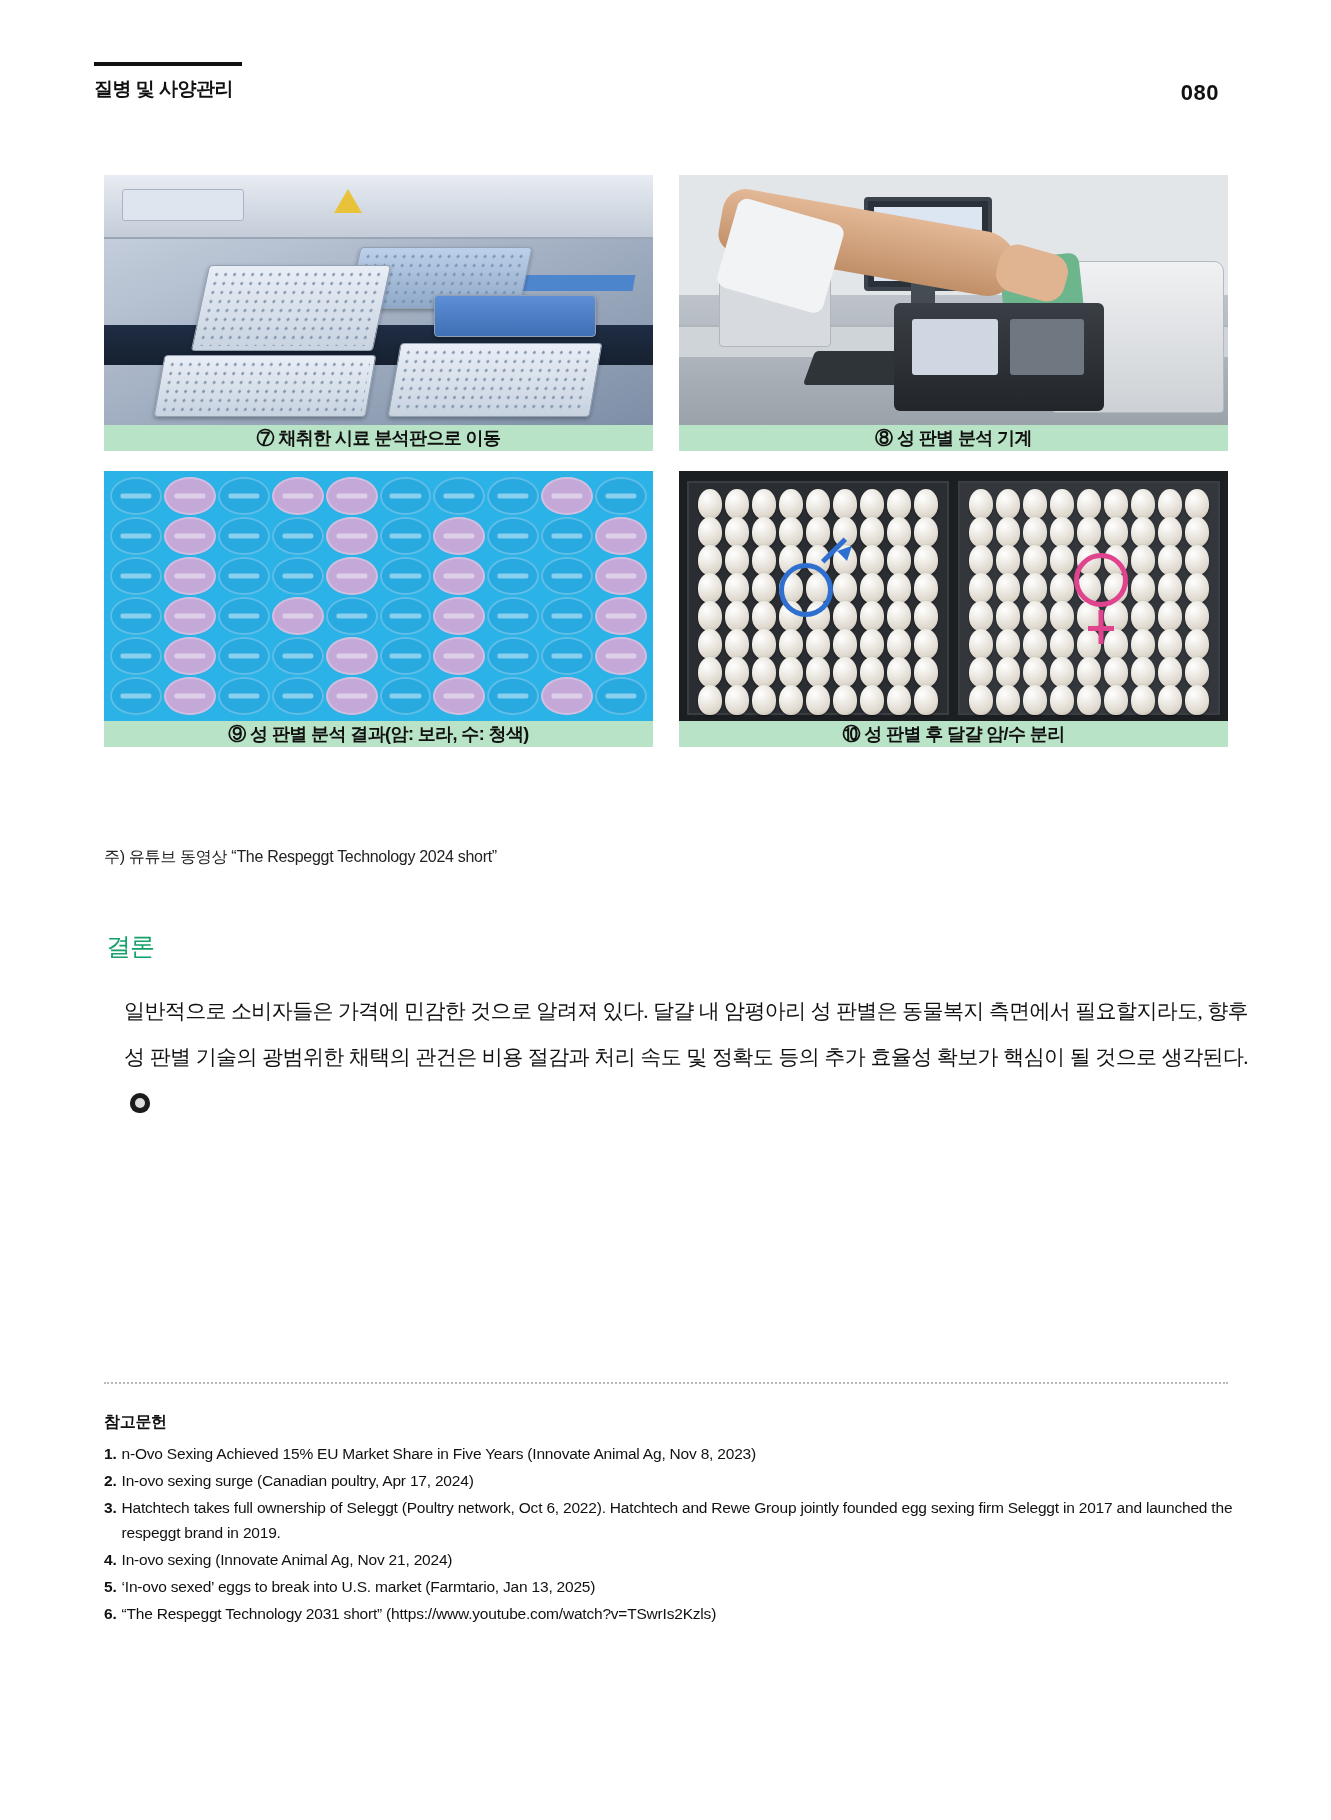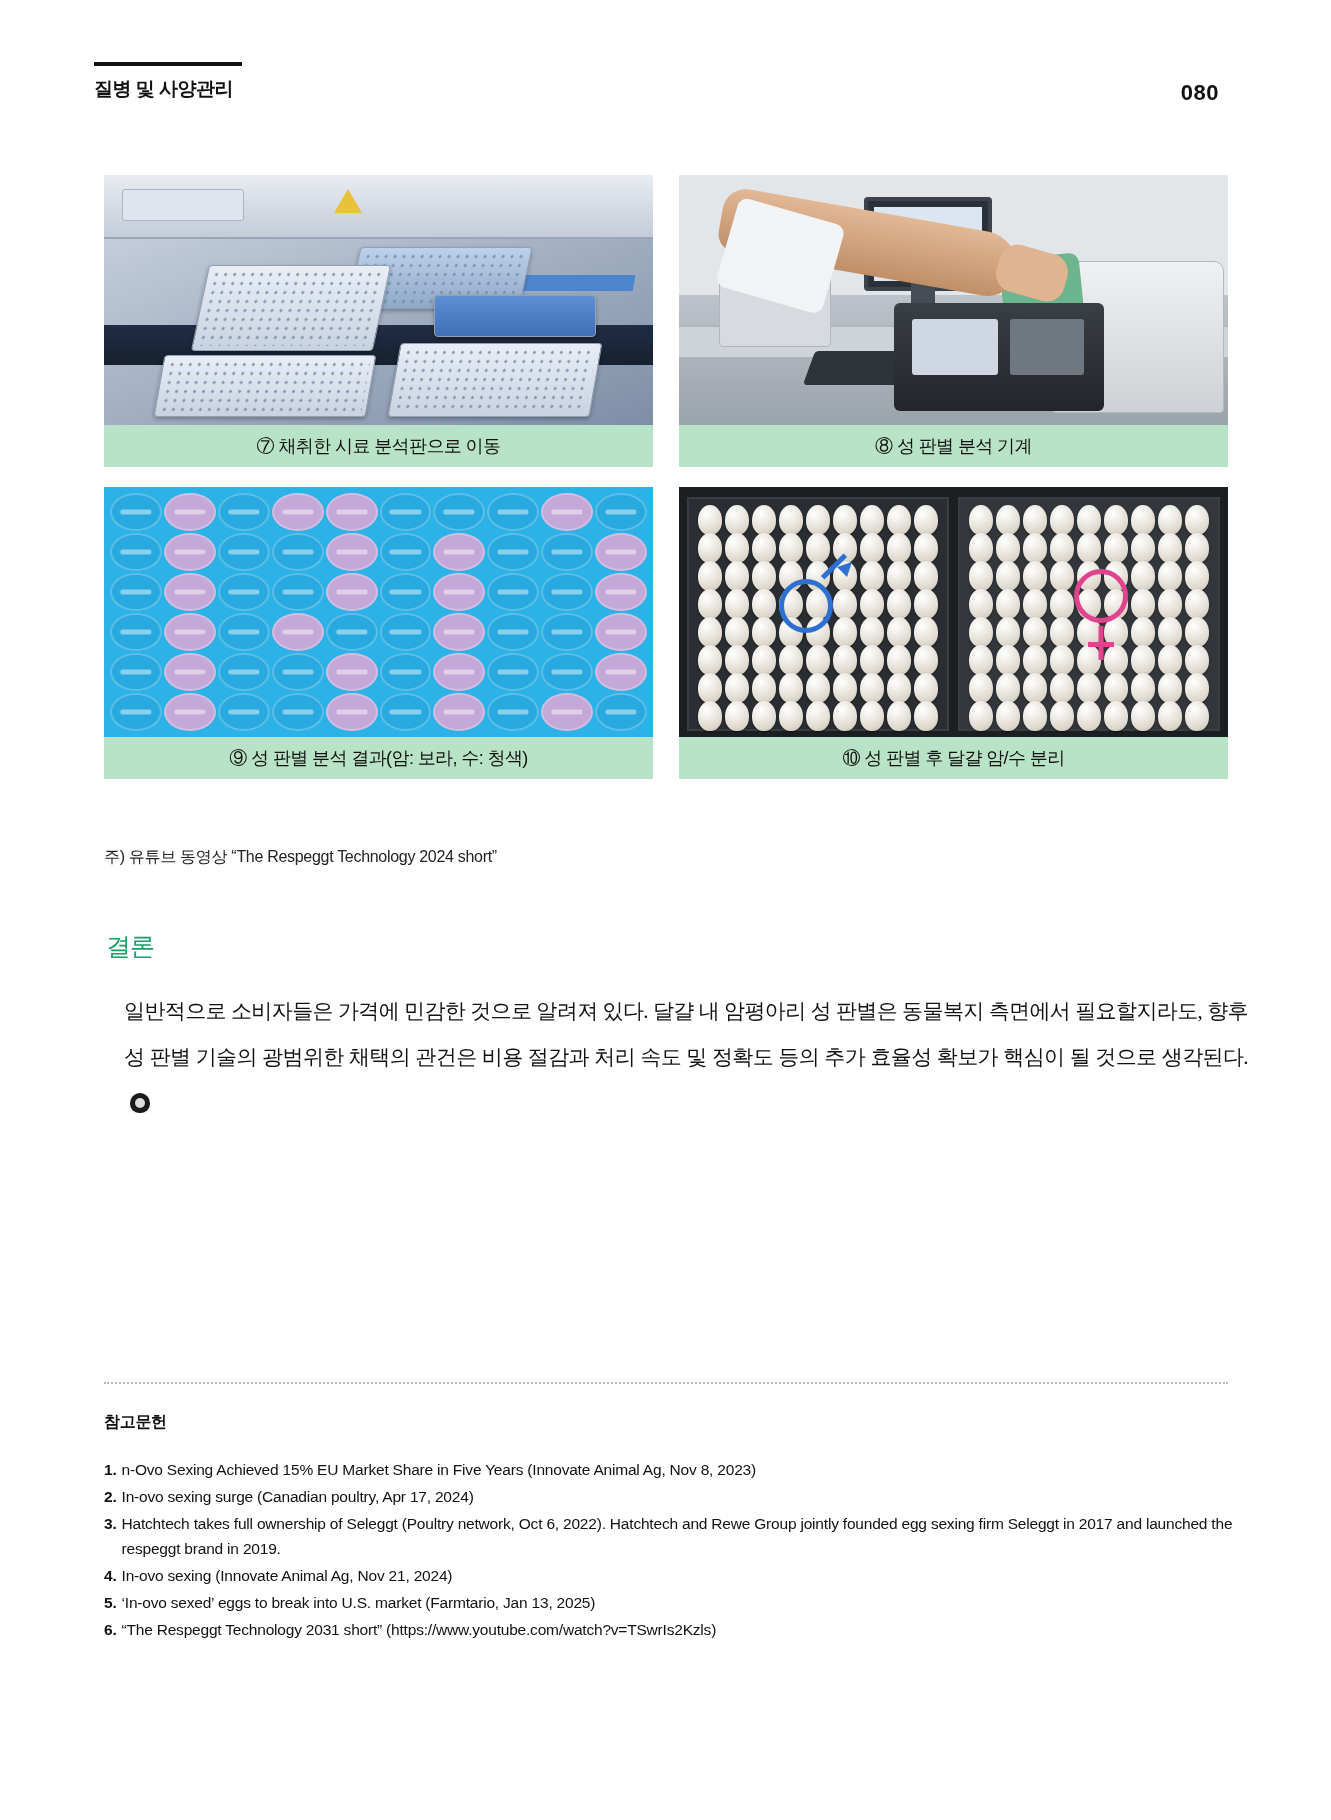--- a/index.html
+++ b/index.html
@@ -67,26 +67,26 @@
     background: #fff;
   }
   .photo {
     width: 549px;
     height: 250px;
     position: relative;
     overflow: hidden;
   }
   .caption {
     background: #b9e3c6;
-    height: 42px;
+    height: 26px;
     display: flex;
     align-items: center;
     justify-content: center;
     font-size: 18px;
-    font-weight: normal;
+    font-weight: bold;
     color: #111;
     letter-spacing: -0.6px;
   }
 
   
   .p1 { background: linear-gradient(160deg,#cfd8e4 0%, #aab6c8 45%, #7d8ea6 100%); }
   .p1 .machine-top {
     position: absolute; left:0; top:0; width:100%; height:62px;
     background: linear-gradient(180deg,#e8ecf2,#c3ccd8);
     border-bottom: 2px solid #9aa6b5;
@@ -309,21 +309,21 @@
   .refs {
     position:absolute;
     left:104px;
     top: 1412px;
     width: 1140px;
   }
   .refs-title {
     font-size: 16px;
     font-weight: bold;
     color:#111;
-    margin-bottom: 24px;
+    margin-bottom: 8px;
     letter-spacing:-0.3px;
   }
   .ref-item {
     font-size: 15.5px;
     line-height: 25px;
     color:#111;
     letter-spacing:-0.2px;
     margin-bottom: 2px;
     display:flex;
   }

